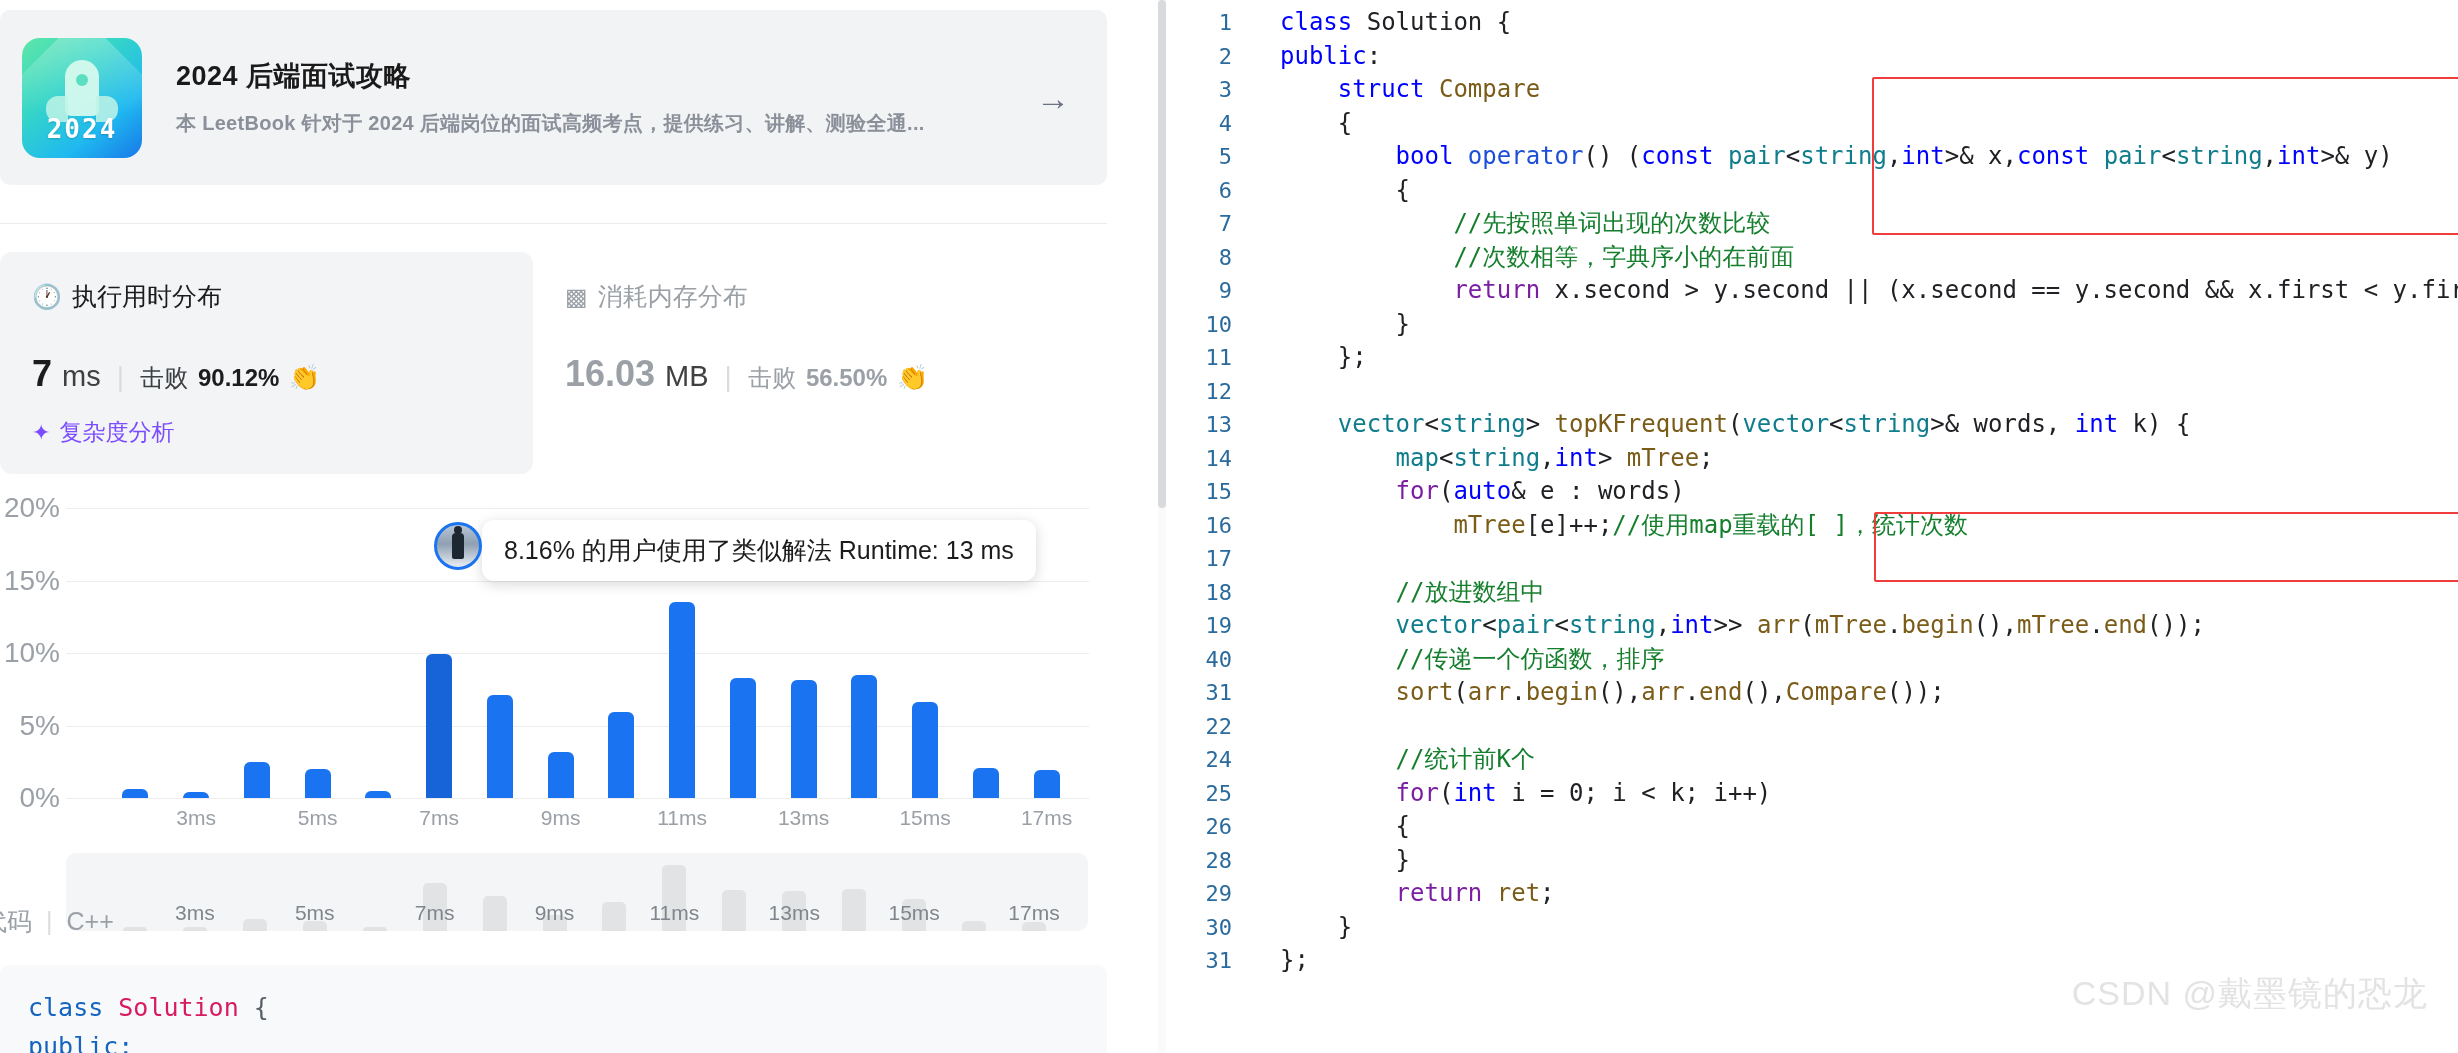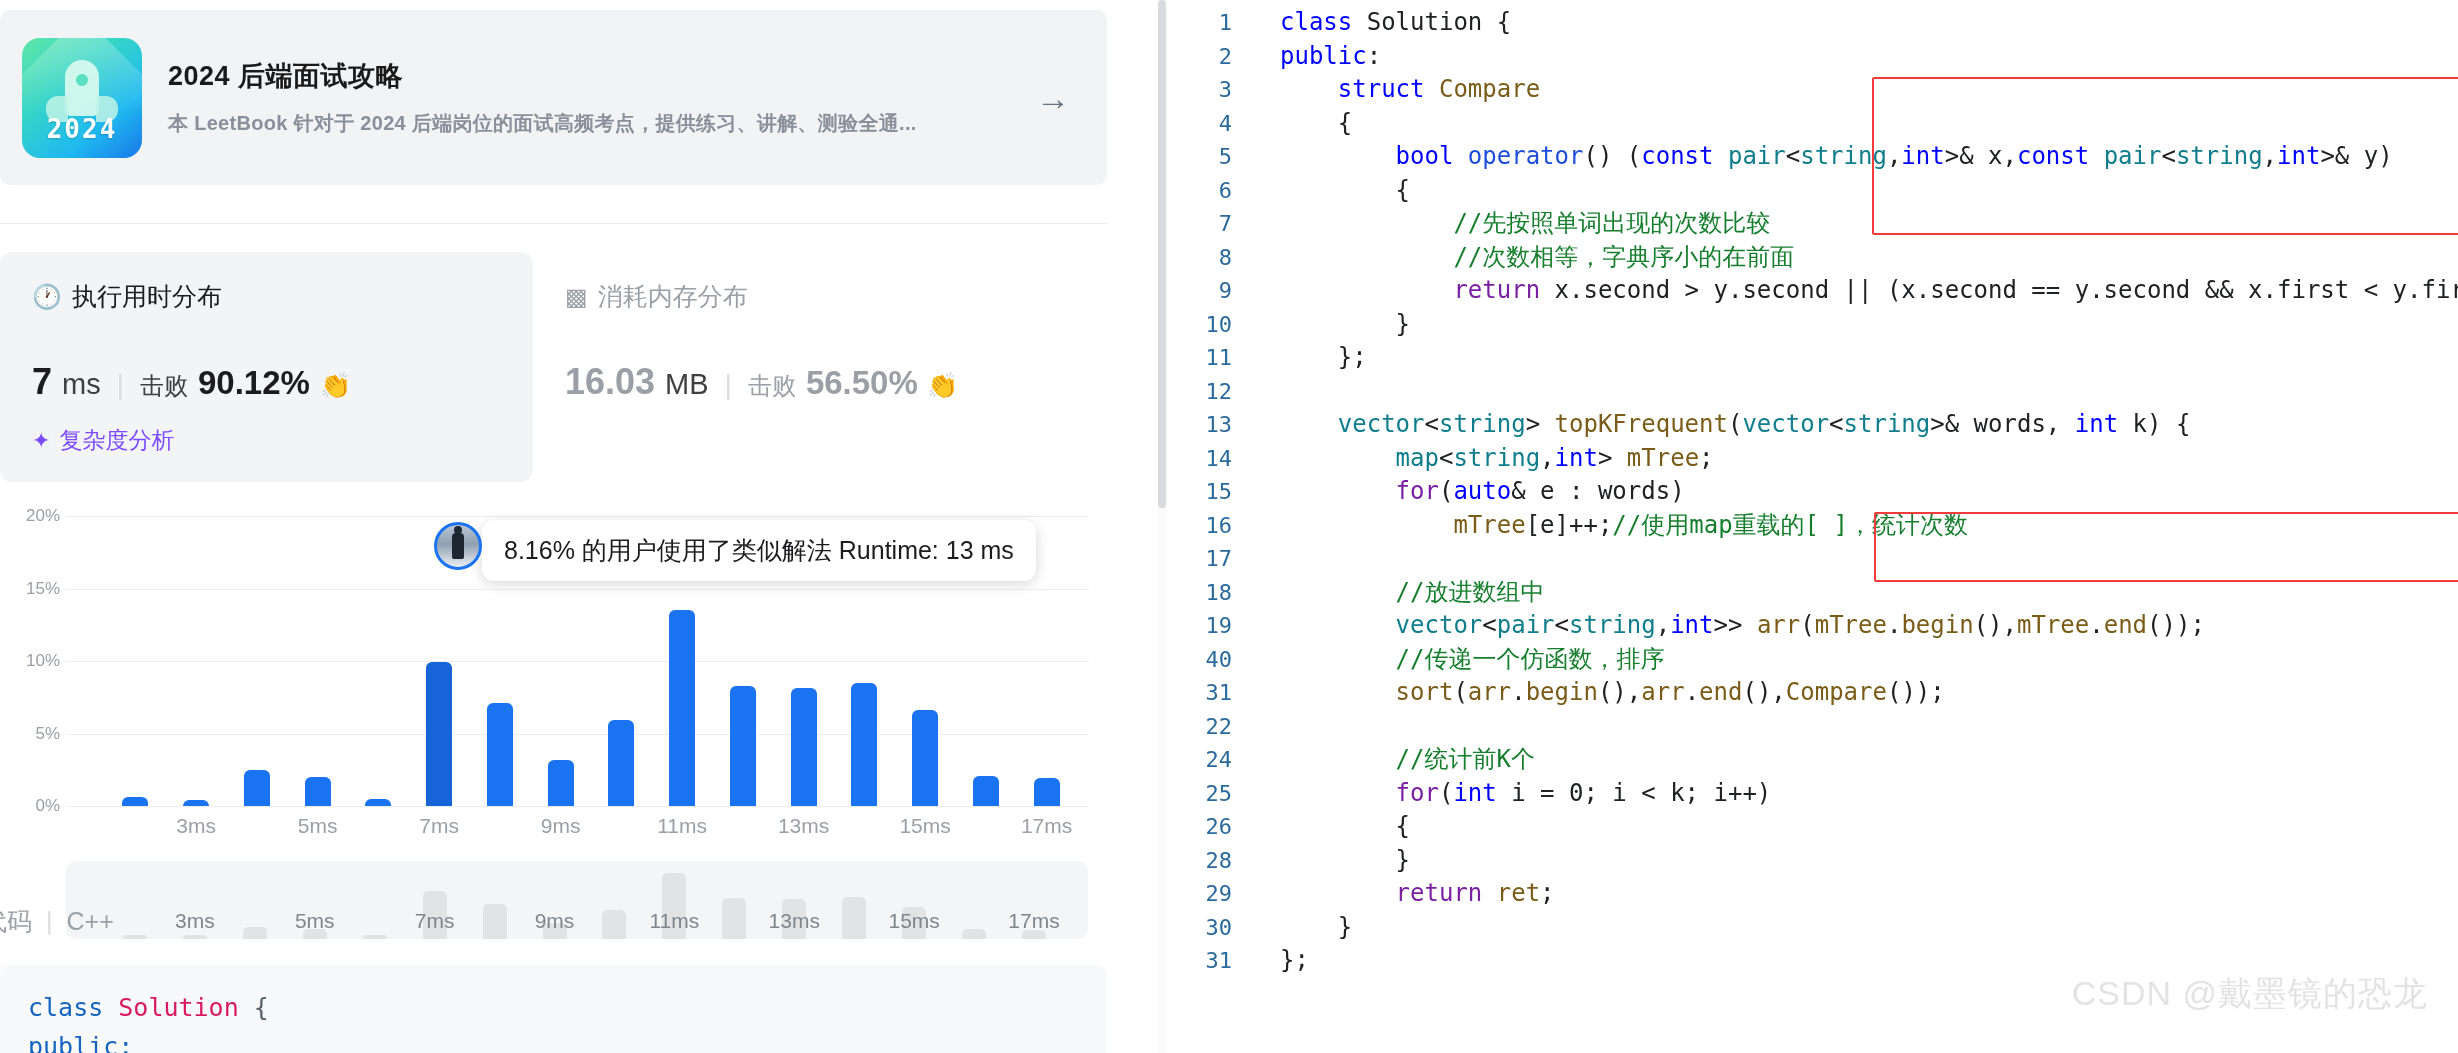--- a/index.html
+++ b/index.html
@@ -58,21 +58,21 @@
     position:absolute; top:58px; width:22px;height:26px;background:#bff3e6;opacity:.85;
   }
   .promo-thumb .fin-l{ left:24px; border-radius: 12px 0 0 12px; }
   .promo-thumb .fin-r{ right:24px; border-radius: 0 12px 12px 0; }
   .promo-thumb .year {
     position:absolute; left:0; right:0; bottom:14px; text-align:center;
     color:#ffffff; font-size:26px; letter-spacing:2px;
     font-family:"DejaVu Sans Mono","Liberation Mono",monospace; font-weight:bold;
     text-shadow: 0 1px 2px rgba(0,0,0,.18);
   }
-  .promo-text { flex: 1 1 auto; margin-left: 26px; }
+  .promo-text { flex: 1 1 auto; margin-left: 34px; }
   .promo-title { font-size: 27px; font-weight: bold; color:#1a1a1a; letter-spacing:.5px; }
   .promo-sub { font-size: 20px; color:#8a8f99; margin-top: 16px; letter-spacing:.3px;font-weight:bold; }
   .promo-arrow {
     flex: 0 0 40px; color:#6b7280; font-size:34px; line-height:1; text-align:center;
   }
 
   .divider-line {
     width:1107px; height:1px; background:#ececec; margin-top: 38px;
   }
 
@@ -86,34 +86,34 @@
   .stat-head.on { color:#1c1c1e; }
   .stat-head.off { color:#9aa0a6; }
   .stat-ico { font-size:24px; line-height:1; }
   .stat-value { margin-top: 24px; display:flex; align-items:baseline; gap:10px; }
   .big { font-size:36px; font-weight:bold; color:#1c1c1e; }
   .big.dim { color:#9aa0a6; font-weight:bold; }
   .unit { font-size:29px; color:#404040; }
   .vsep { color:#dcdcdc; font-size:28px; padding:0 6px; }
   .beat-label { font-size:24px; color:#3c4043; }
   .beat-label.dim { color:#9aa0a6; }
-  .beat-pct { font-size:33px; font-weight:bold; color:#1c1c1e;margin-top:27px; }
+  .beat-pct { font-size:24px; font-weight:bold; color:#1c1c1e;margin-top:27px; }
   .beat-pct.dim { color:#9aa0a6; font-weight:bold; }
   .clap { font-size:25px; }
   .complexity {
     margin-top: 22px; display:flex; align-items:center; gap:9px;
     color:#7c4dff; font-size:23px;
   }
   .sparkle { color:#7c4dff; font-size:22px; }
 
   
   .chart-wrap { position: relative; margin-top: 34px; width: 1107px; height: 330px; }
   .ylabels { position:absolute; left:0; top:0; width:70px; height:290px; }
   .ylabel {
-    position:absolute; right:10px; font-size:17px; color:#9aa0a6; transform: translateY(-50%);
+    position:absolute; right:10px; font-size:28px; color:#9aa0a6; transform: translateY(-50%);
   }
   .gridlines { position:absolute; left:66px; right:18px; top:0; height:290px; }
   .gridline { position:absolute; left:0; right:0; height:1px; background:#ededed; }
   .bars {
     position:absolute; left:105px; right:30px; top:0; height:290px;
     display:flex; align-items:flex-end; gap:0;
   }
   .bar-slot { flex:1 1 0; display:flex; justify-content:center; align-items:flex-end; height:100%; }
   .bar {
     width: 26px; background:#1a73f0; border-radius:6px 6px 0 0;

